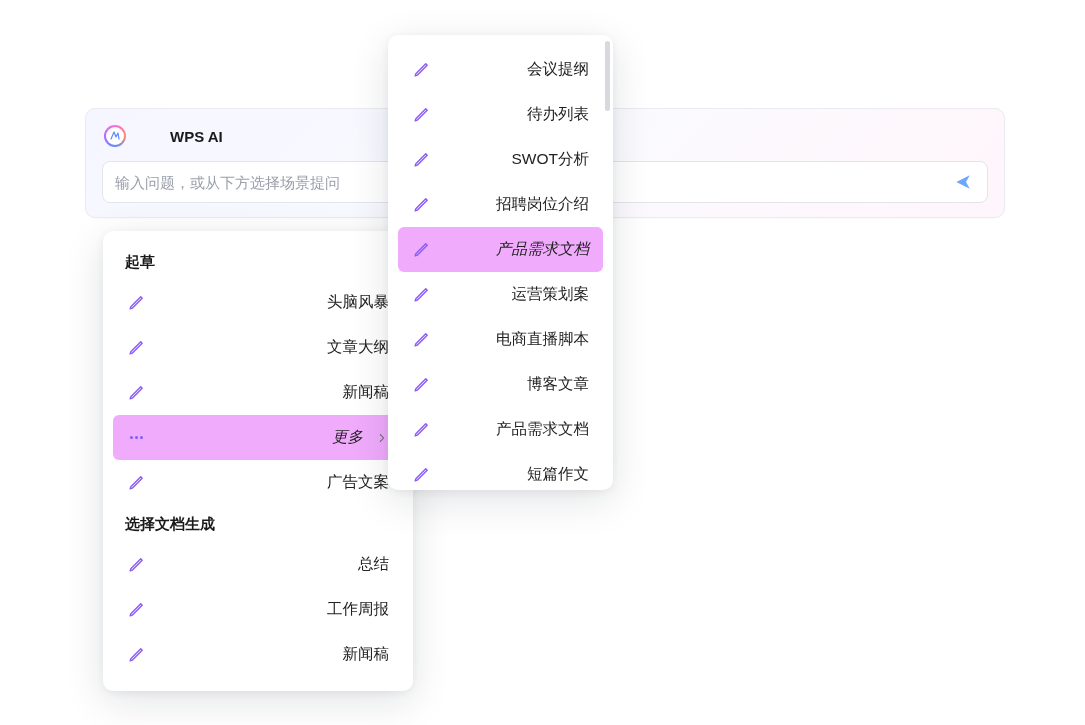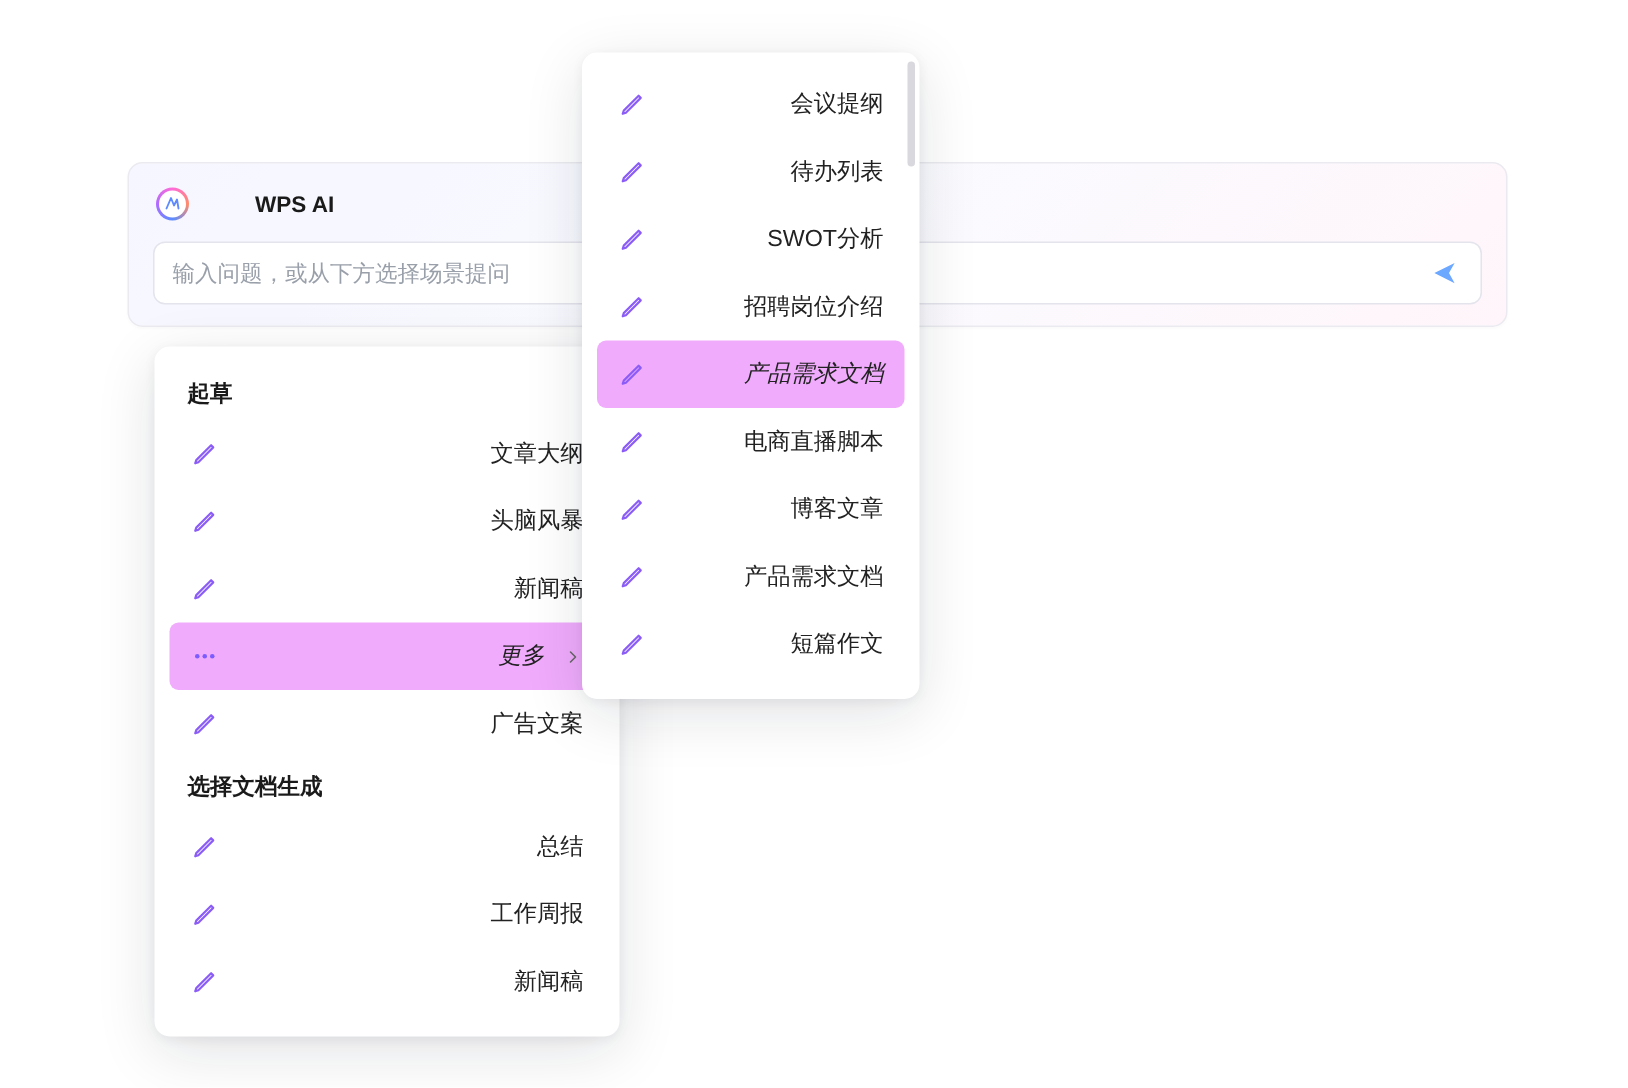--- a/index.html
+++ b/index.html
@@ -206,30 +206,30 @@
 <div class="menu menu-primary">
 
   <div class="section-header">起草</div>
 
   <div class="menu-item">
     <span class="menu-item-icon">
       <svg width="17" height="17" viewBox="0 0 24 24">
           <path d="M3 21 L6 20 L20 6 L18 4 L4 18 Z" stroke="#8b5cf6" stroke-width="2" fill="none" stroke-linecap="round" stroke-linejoin="round"></path>
         </svg>
     </span>
+    <span class="menu-item-label">头脑风暴</span>
+  </div>
+
+  <div class="menu-item">
+    <span class="menu-item-icon">
+      <svg width="17" height="17" viewBox="0 0 24 24">
+          <path d="M3 21 L6 20 L20 6 L18 4 L4 18 Z" stroke="#8b5cf6" stroke-width="2" fill="none" stroke-linecap="round" stroke-linejoin="round"></path>
+        </svg>
+    </span>
     <span class="menu-item-label">文章大纲</span>
-  </div>
-
-  <div class="menu-item">
-    <span class="menu-item-icon">
-      <svg width="17" height="17" viewBox="0 0 24 24">
-          <path d="M3 21 L6 20 L20 6 L18 4 L4 18 Z" stroke="#8b5cf6" stroke-width="2" fill="none" stroke-linecap="round" stroke-linejoin="round"></path>
-        </svg>
-    </span>
-    <span class="menu-item-label">头脑风暴</span>
   </div>
 
   <div class="menu-item">
     <span class="menu-item-icon">
       <svg width="17" height="17" viewBox="0 0 24 24">
           <path d="M3 21 L6 20 L20 6 L18 4 L4 18 Z" stroke="#8b5cf6" stroke-width="2" fill="none" stroke-linecap="round" stroke-linejoin="round"></path>
         </svg>
     </span>
     <span class="menu-item-label">新闻稿</span>
   </div>
@@ -329,20 +329,28 @@
 
   <div class="menu-item hover">
     <span class="menu-item-icon">
       <svg width="17" height="17" viewBox="0 0 24 24">
           <path d="M3 21 L6 20 L20 6 L18 4 L4 18 Z" stroke="#8b5cf6" stroke-width="2" fill="none" stroke-linecap="round" stroke-linejoin="round"></path>
         </svg>
     </span>
     <span class="menu-item-label">产品需求文档</span>
   </div>
 
+  <div class="menu-item">
+    <span class="menu-item-icon">
+      <svg width="17" height="17" viewBox="0 0 24 24">
+          <path d="M3 21 L6 20 L20 6 L18 4 L4 18 Z" stroke="#8b5cf6" stroke-width="2" fill="none" stroke-linecap="round" stroke-linejoin="round"></path>
+        </svg>
+    </span>
+    <span class="menu-item-label">运营策划案</span>
+  </div>
 
   <div class="menu-item">
     <span class="menu-item-icon">
       <svg width="17" height="17" viewBox="0 0 24 24">
           <path d="M3 21 L6 20 L20 6 L18 4 L4 18 Z" stroke="#8b5cf6" stroke-width="2" fill="none" stroke-linecap="round" stroke-linejoin="round"></path>
         </svg>
     </span>
     <span class="menu-item-label">电商直播脚本</span>
   </div>
 

